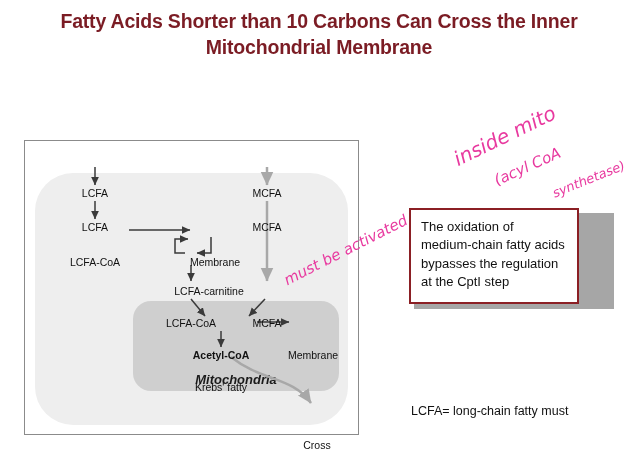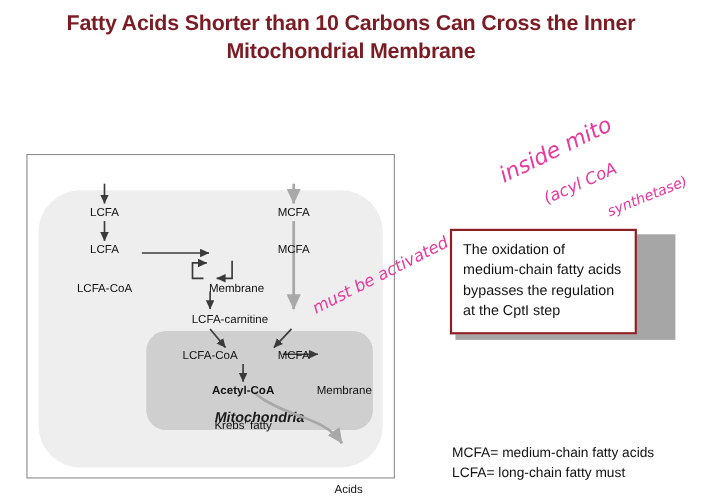--- a/index.html
+++ b/index.html
@@ -213,30 +213,29 @@
     <div class="node" style="left:70px; top:48px;">LCFA</div>
     <div class="node" style="left:242px; top:48px;">MCFA</div>
     <div class="node" style="left:70px; top:83px;">LCFA-CoA</div>
     <div class="node" style="left:190px; top:83px;">Membrane</div>
     <div class="node" style="left:184px; top:112px;">LCFA-carnitine</div>
     <div class="node" style="left:166px; top:144px;">LCFA-CoA</div>
     <div class="node" style="left:242px; top:144px;">MCFA</div>
     <div class="node" style="left:196px; top:176px;font-weight:bold;">Acetyl-CoA</div>
     <div class="node" style="left:288px; top:176px;">Membrane</div>
     <div class="node" style="left:196px; top:208px;">Krebs' fatty</div>
-    <div class="node" style="left:292px; top:266px;">Acids</div>
+    <div class="node" style="left:292px; top:266px;">Cross</div>
   </div>
 
   <div class="callout-shadow"></div>
   <div class="callout">
     <div class="callout-text">The oxidation of medium-chain fatty acids bypasses the regulation at the CptI step</div>
   </div>
 
   <div class="legend">
-    <div>MCFA= medium-chain fatty acids</div>
     <div>LCFA= long-chain fatty must</div>
   </div>
 
   <div class="handwriting hw1">must be activated</div>
   <div class="handwriting hw2">inside mito</div>
   <div class="handwriting hw3">(acyl CoA</div>
   <div class="handwriting hw4">synthetase)</div>
 
 </div>
 

